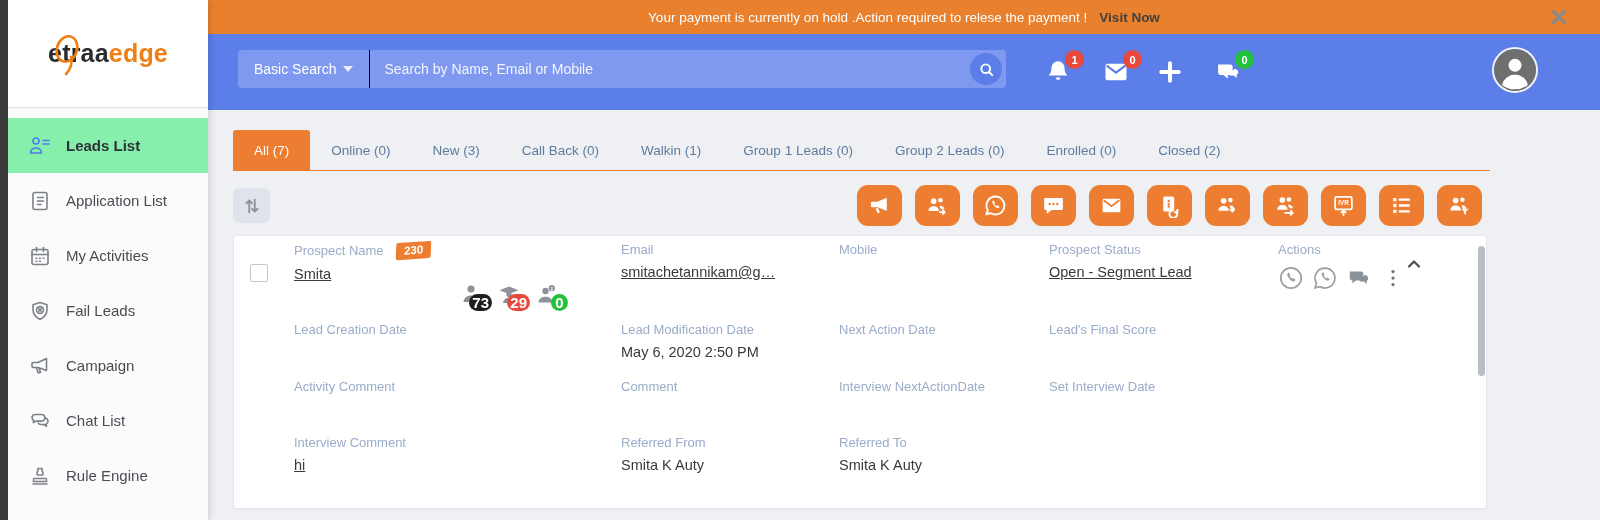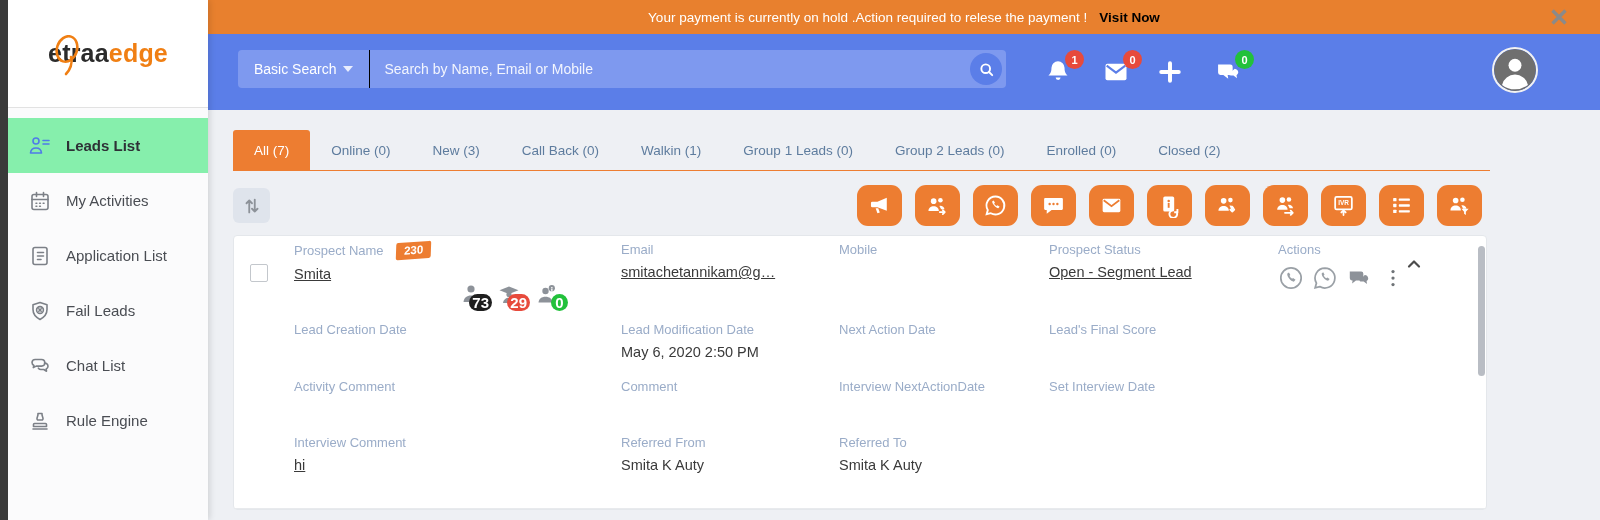--- a/index.html
+++ b/index.html
@@ -15,21 +15,21 @@
   .logo .swoosh { position:absolute; left:6px; top:-4px; width:30px; height:44px; pointer-events:none; }
   .side-item { display:flex; align-items:center; height:55px; padding-left:20px; cursor:pointer; color:#4a4d53; }
   .side-item.active { background:#86efac; font-weight:bold; color:#2e3136; }
   .side-item .sicon { width:24px; height:24px; margin-right:14px; color:#7c8087; flex:none; }
   .side-item.active .sicon { color:#4f7be8; }
   .side-item .sicon svg { width:24px; height:24px; fill:none; stroke:currentColor; stroke-width:1.6; stroke-linecap:round; stroke-linejoin:round; }
   .slabel { font-size:15px; }
 
   
   .banner { position:absolute; left:208px; top:0; right:0; height:34px; background:#e8802e; display:flex; align-items:center; justify-content:center; color:#fff; font-size:13.5px; }
-  .banner .blink { color:#000000; font-weight:bold; margin-left:12px; cursor:pointer; }
+  .banner .blink { color:#404040; font-weight:bold; margin-left:12px; cursor:pointer; }
   .banner-close { position:absolute; right:28px; top:4px; width:26px; height:26px; color:#8a8a8a; cursor:pointer; }
   .banner-close svg { width:26px; height:26px; stroke:currentColor; stroke-width:3; }
 
   
   .bluebar { position:absolute; left:208px; top:34px; right:0; height:76px; background:#5b7ee8; }
   .searchwrap { position:absolute; left:30px; top:16px; width:768px; height:38px; background:#7e99ef; border-radius:4px; display:flex; align-items:center; }
   .searchmode { display:flex; align-items:center; gap:7px; padding:0 16px; height:100%; border-right:1px solid #000000; color:#fff; font-size:14px; cursor:pointer; white-space:nowrap; }
   .caret { width:0; height:0; border-left:5px solid transparent; border-right:5px solid transparent; border-top:6px solid #e8edfd; }
   .searchinput { flex:1; height:100%; background:transparent; border:none; outline:none; color:#0f172a; font-size:14px; padding:0 14px; font-family:"Liberation Sans", sans-serif; }
   .searchinput::placeholder { color:rgba(255,255,255,.9); }
@@ -102,40 +102,47 @@
     <div class="side-item active">
       <span class="sicon"><svg viewBox="0 0 24 24">
             <circle cx="8" cy="7" r="3"></circle>
             <path d="M2.5 19c.3-3.2 2.5-5 5.5-5s5.2 1.8 5.5 5z"></path>
             <path d="M15 6.5h6M15 10h6"></path>
           </svg></span>
       <span class="slabel">Leads List</span>
     </div>
     <div class="side-item">
       <span class="sicon"><svg viewBox="0 0 24 24">
+            <rect x="5" y="3.5" width="14" height="17" rx="2"></rect>
+            <path d="M9.5 8.5h6M9.5 12h6M9.5 15.5h3.5"></path>
+          </svg></span>
+      <span class="slabel">Application List</span>
+    </div>
+    <div class="side-item">
+      <span class="sicon"><svg viewBox="0 0 24 24">
             <rect x="4" y="5.5" width="16" height="15" rx="2"></rect>
             <path d="M4 10.5h16M8.5 3.5v4M15.5 3.5v4"></path>
             <path d="M8 14.2h.8M11.6 14.2h.8M15.2 14.2h.8M8 17.2h.8M11.6 17.2h.8"></path>
           </svg></span>
       <span class="slabel">My Activities</span>
     </div>
     <div class="side-item">
       <span class="sicon"><svg viewBox="0 0 24 24">
-            <rect x="5" y="3.5" width="14" height="17" rx="2"></rect>
-            <path d="M9.5 8.5h6M9.5 12h6M9.5 15.5h3.5"></path>
-          </svg></span>
-      <span class="slabel">Application List</span>
-    </div>
-    <div class="side-item">
-      <span class="sicon"><svg viewBox="0 0 24 24">
             <path d="M12 3.5l7 2.3v4.8c0 4.8-2.9 7.8-7 9.9-4.1-2.1-7-5.1-7-9.9V5.8z"></path>
             <circle cx="12" cy="11" r="3.4"></circle>
             <path d="M10.8 9.8l2.4 2.4M13.2 9.8l-2.4 2.4"></path>
           </svg></span>
       <span class="slabel">Fail Leads</span>
+    </div>
+    <div class="side-item">
+      <span class="sicon"><svg viewBox="0 0 24 24">
+            <path d="M18.5 4.5v12l-8.5-3H5.2A1.2 1.2 0 0 1 4 12.3V9.7a1.2 1.2 0 0 1 1.2-1.2H10z"></path>
+            <path d="M8.5 14l1.7 5 2.3-.8-1.5-4.2"></path>
+          </svg></span>
+      <span class="slabel">Campaign</span>
     </div>
     <div class="side-item">
       <span class="sicon"><svg viewBox="0 0 24 24">
             <path d="M13.5 5.5H7.2A3.2 3.2 0 0 0 4 8.6c0 1.3.8 2.4 2 2.9l-.7 2.1 2.9-1.5h5.3a3.1 3.1 0 0 0 0-6.6z"></path>
             <path d="M16.5 9.2a3.1 3.1 0 0 1 3.5 3c0 1.2-.7 2.3-1.8 2.8l.3 2.2-2.7-1.7H13a3.2 3.2 0 0 1-2.6-1.3"></path>
           </svg></span>
       <span class="slabel">Chat List</span>
     </div>
     <div class="side-item">
       <span class="sicon"><svg viewBox="0 0 24 24">

